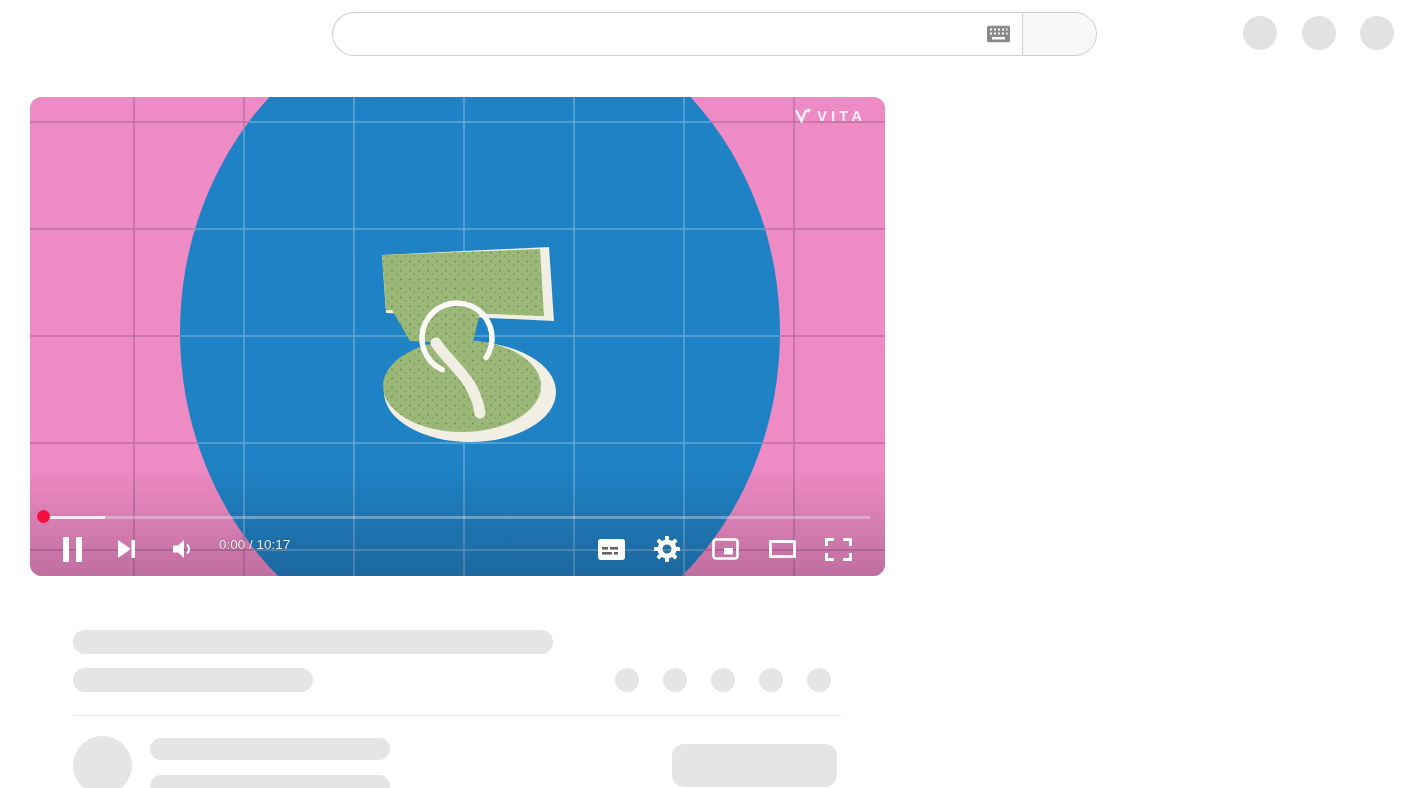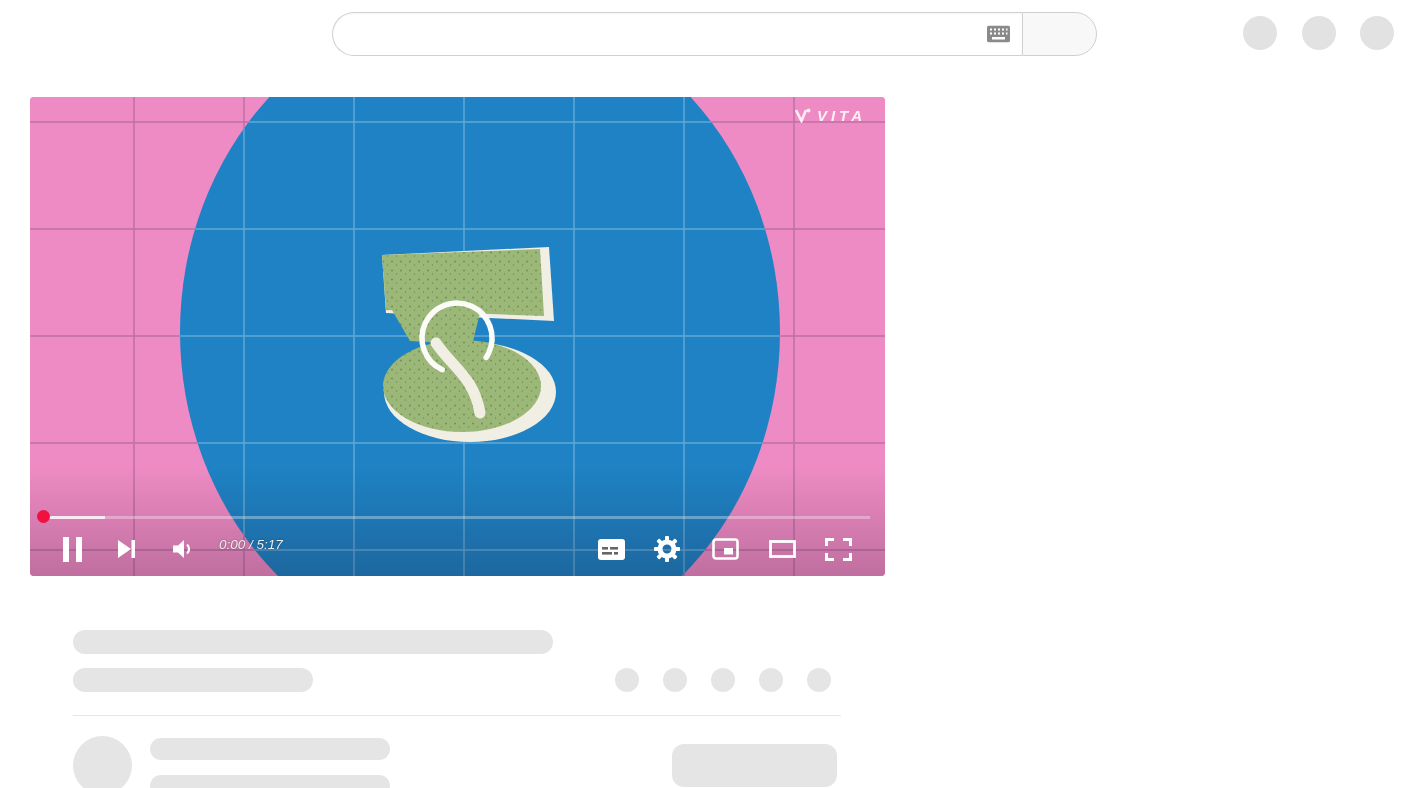--- a/index.html
+++ b/index.html
@@ -11,22 +11,22 @@
   .search-input-wrap{flex:1;position:relative;border:1px solid #d0d0d0;border-right:none;
        border-radius:22px 0 0 22px;background:#fff;box-shadow:inset 0 1px 2px rgba(0,0,0,0.04);}
   .search-input{position:absolute;left:20px;top:0;right:40px;height:100%;border:none;outline:none;
        font-size:16px;background:transparent;color:#111;}
   .kbd-icon{position:absolute;right:12px;top:50%;transform:translateY(-50%);width:23px;height:17px;cursor:pointer;}
   .search-btn{width:75px;height:44px;border:1px solid #d0d0d0;border-radius:0 22px 22px 0;
        background:#f8f8f8;cursor:pointer;box-sizing:border-box;}
   .avatar-ph{position:absolute;top:16px;width:34px;height:34px;border-radius:50%;background:#e2e2e2;cursor:pointer;}
 
   
-  .player{position:absolute;left:30px;top:97px;width:855px;height:479px;border-radius:4px;
-          overflow:hidden;background:#ee8bc4;cursor:pointer;font-style:italic;}
+  .player{position:absolute;left:30px;top:97px;width:855px;height:479px;border-radius:12px;
+          overflow:hidden;background:#ee8bc4;cursor:pointer;}
   .player svg.scene{position:absolute;left:0;top:0;}
   .grad{position:absolute;left:0;right:0;bottom:0;height:110px;
         background:linear-gradient(to top, rgba(25,10,28,0.22), rgba(0,0,0,0));pointer-events:none;}
   .watermark{position:absolute;top:10px;right:19px;display:flex;align-items:center;gap:6px;
         color:rgba(255,255,255,0.85);font-size:15px;font-weight:bold;letter-spacing:4px;}
   
   .prog-track{position:absolute;left:12px;right:15px;top:419px;height:3px;background:rgba(255,255,255,0.32);cursor:pointer;}
   .prog-buffer{position:absolute;left:13px;top:419px;width:62px;height:3px;background:rgba(255,255,255,0.75);}
   .scrubber{position:absolute;left:7px;top:413px;width:13px;height:13px;border-radius:50%;background:#f2103f;cursor:grab;}
   
@@ -134,21 +134,21 @@
       <polygon points="0,0 13,9 0,18" fill="#fff"></polygon>
       <rect x="13.5" y="0" width="3.5" height="18" fill="#fff"></rect>
     </svg>
   </div>
   <div class="ctl" style="left:134px;" title="Mute">
     <svg width="22" height="20" viewBox="0 0 22 20">
       <polygon points="0,6.5 5,6.5 11,1 11,19 5,13.5 0,13.5" fill="#fff"></polygon>
       <path d="M14,5.5 A6 6 0 0 1 14,14.5" stroke="#fff" stroke-width="2.2" fill="none"></path>
     </svg>
   </div>
-  <div class="time">0:00 / 5:17</div>
+  <div class="time">0:00 / 10:17</div>
 
   <div class="ctl" style="left:561px;" title="Subtitles/closed captions">
     <svg width="27" height="21" viewBox="0 0 27 21">
       <rect x="0" y="0" width="27" height="21" rx="3" fill="#fff"></rect>
       <rect x="4" y="8" width="6" height="2.6" fill="#666"></rect>
       <rect x="12" y="8" width="8" height="2.6" fill="#666"></rect>
       <rect x="4" y="13" width="10" height="2.6" fill="#666"></rect>
       <rect x="16" y="13" width="4" height="2.6" fill="#666"></rect>
     </svg>
   </div>

